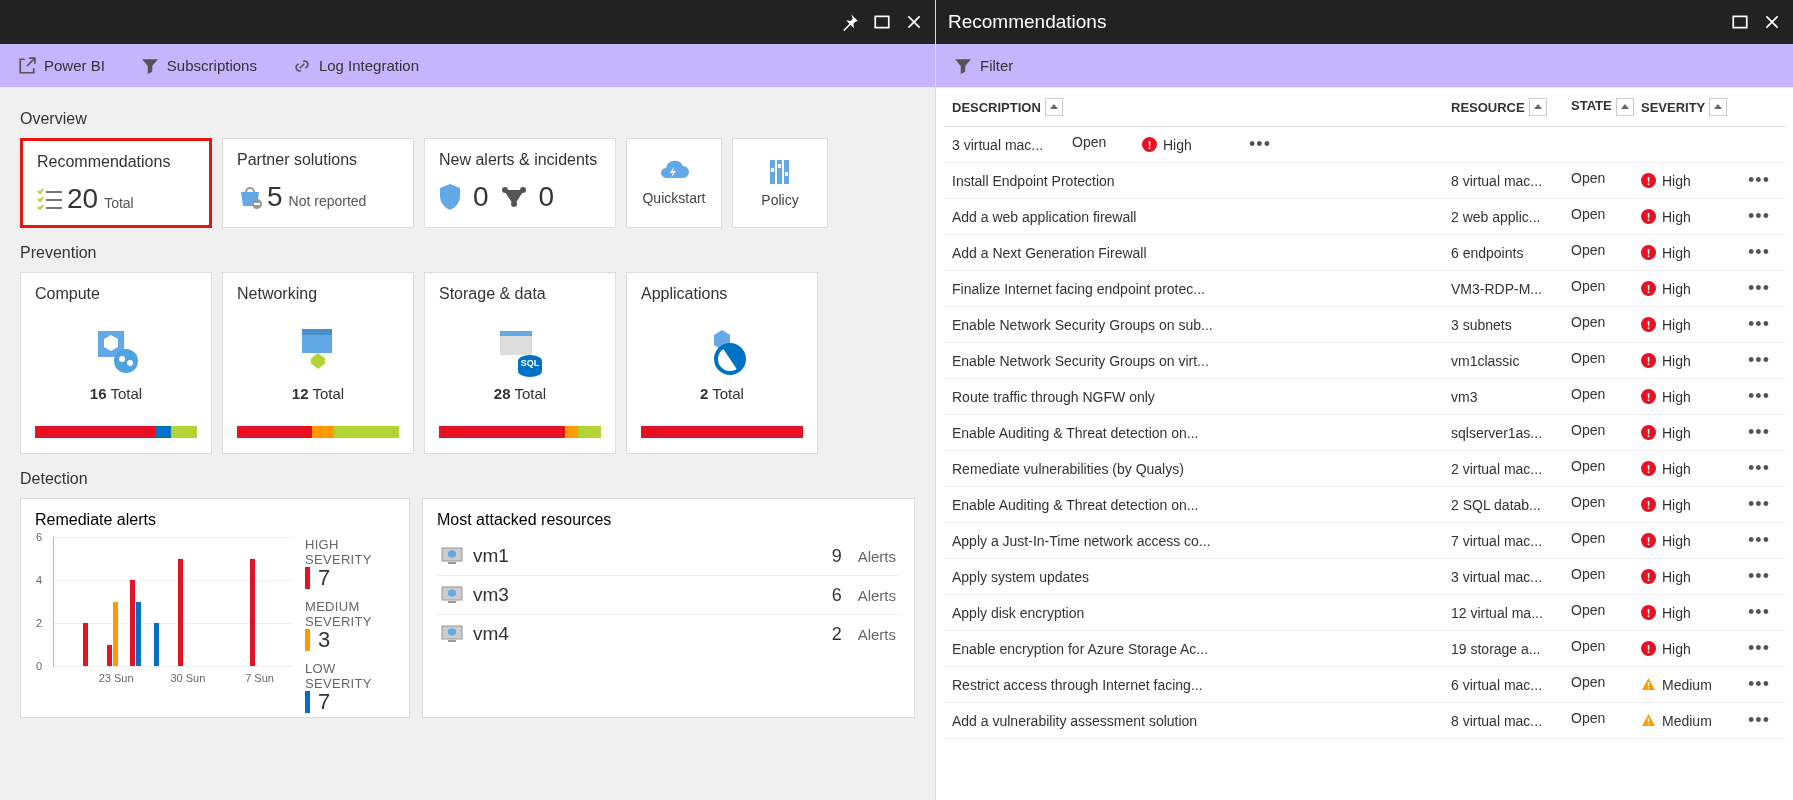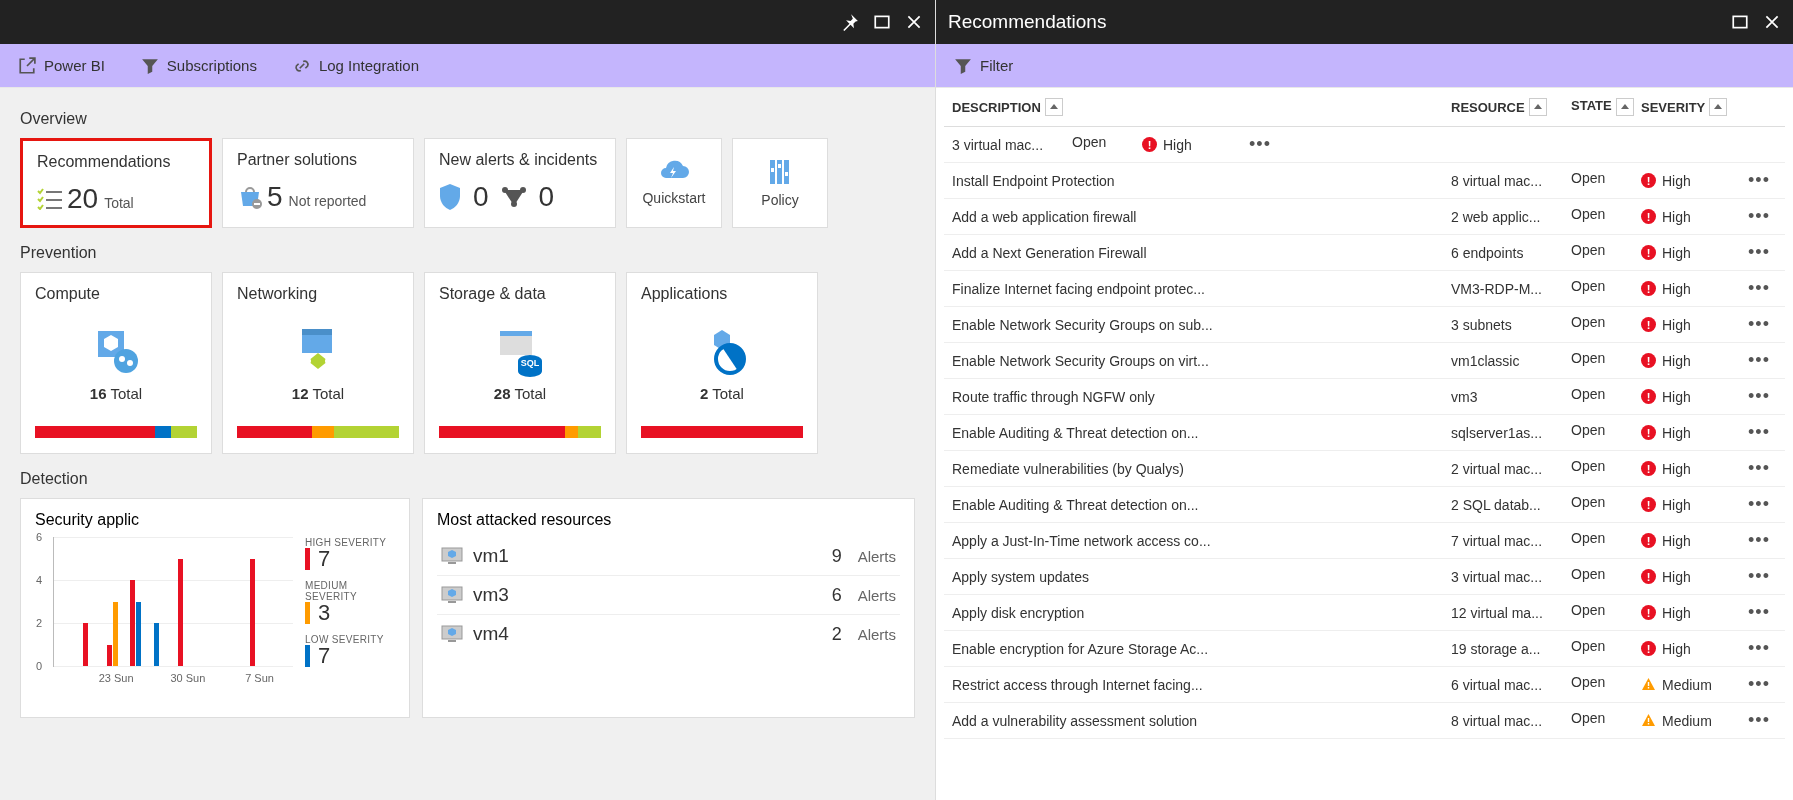--- a/index.html
+++ b/index.html
@@ -36,21 +36,21 @@
 .det-left{background:#fff;border:1px solid #ddd;padding:12px 14px;width:390px;height:220px}
 .det-right{background:#fff;border:1px solid #ddd;padding:12px 14px;flex:1;min-width:380px}
 .chart-area{display:flex;gap:12px;margin-top:8px}
 .mini-chart{width:240px;height:130px;position:relative;border-left:1px solid #bbb;border-bottom:1px solid #bbb;margin-left:18px}
 .ytick{position:absolute;left:-18px;font-size:11px;color:#666;transform:translateY(-50%)}
 .gridline{position:absolute;left:0;right:0;height:1px;background:#eee}
 .xlabel{position:absolute;bottom:-18px;font-size:11px;color:#666;transform:translateX(-50%)}
 .cbar{position:absolute;bottom:0;width:5px}
 .sev-legend{flex:1}
 .sev-item{margin-bottom:10px}
-.sev-label{font-size:10px;color:#666;letter-spacing:.3px}
+.sev-label{font-size:13px;color:#666;letter-spacing:.3px}
 .sev-n{font-size:22px;color:#333;border-left:5px solid;padding-left:8px;line-height:1}
 .attacked-row{display:flex;align-items:center;gap:10px;padding:8px 4px;border-bottom:1px solid #eee}
 .attacked-row:last-child{border-bottom:none}
 .attacked-row .rn{flex:1;font-size:19px;color:#333}
 .attacked-row .cnt{font-size:18px;color:#333;margin-right:6px}
 .attacked-row .al{font-size:15px;color:#666}
 .vm-ico{width:22px;height:18px}
 .right-body{flex:1;overflow:auto;padding:0 8px}
 .rt-hdr-row{display:flex;border-bottom:1px solid #ddd;padding:10px 8px;font-size:13px;font-weight:600;color:#333}
 .col-desc{flex:1;min-width:0;display:flex;align-items:center}
@@ -244,21 +244,21 @@
   <div class="prev-total"><span class="n">2</span> Total</div>
   <div class="bar">
             <div class="seg" style="background:#e81123;width:100%"></div>
           </div>
         </div>
       </div>
 
     <div class="sect-title">Detection</div>
     <div class="det-row">
       <div class="det-left">
-        <div class="caption">Security applic</div>
+        <div class="caption">Remediate alerts</div>
         <div class="chart-area">
           <div class="mini-chart" id="mini-chart">
               <div class="gridline" style="top:100%"></div>
               <div class="ytick" style="top:100%">0</div>
               <div class="gridline" style="top:66.66666666666667%"></div>
               <div class="ytick" style="top:66.66666666666667%">2</div>
               <div class="gridline" style="top:33.33333333333334%"></div>
               <div class="ytick" style="top:33.33333333333334%">4</div>
               <div class="gridline" style="top:0%"></div>
               <div class="ytick" style="top:0%">6</div>

